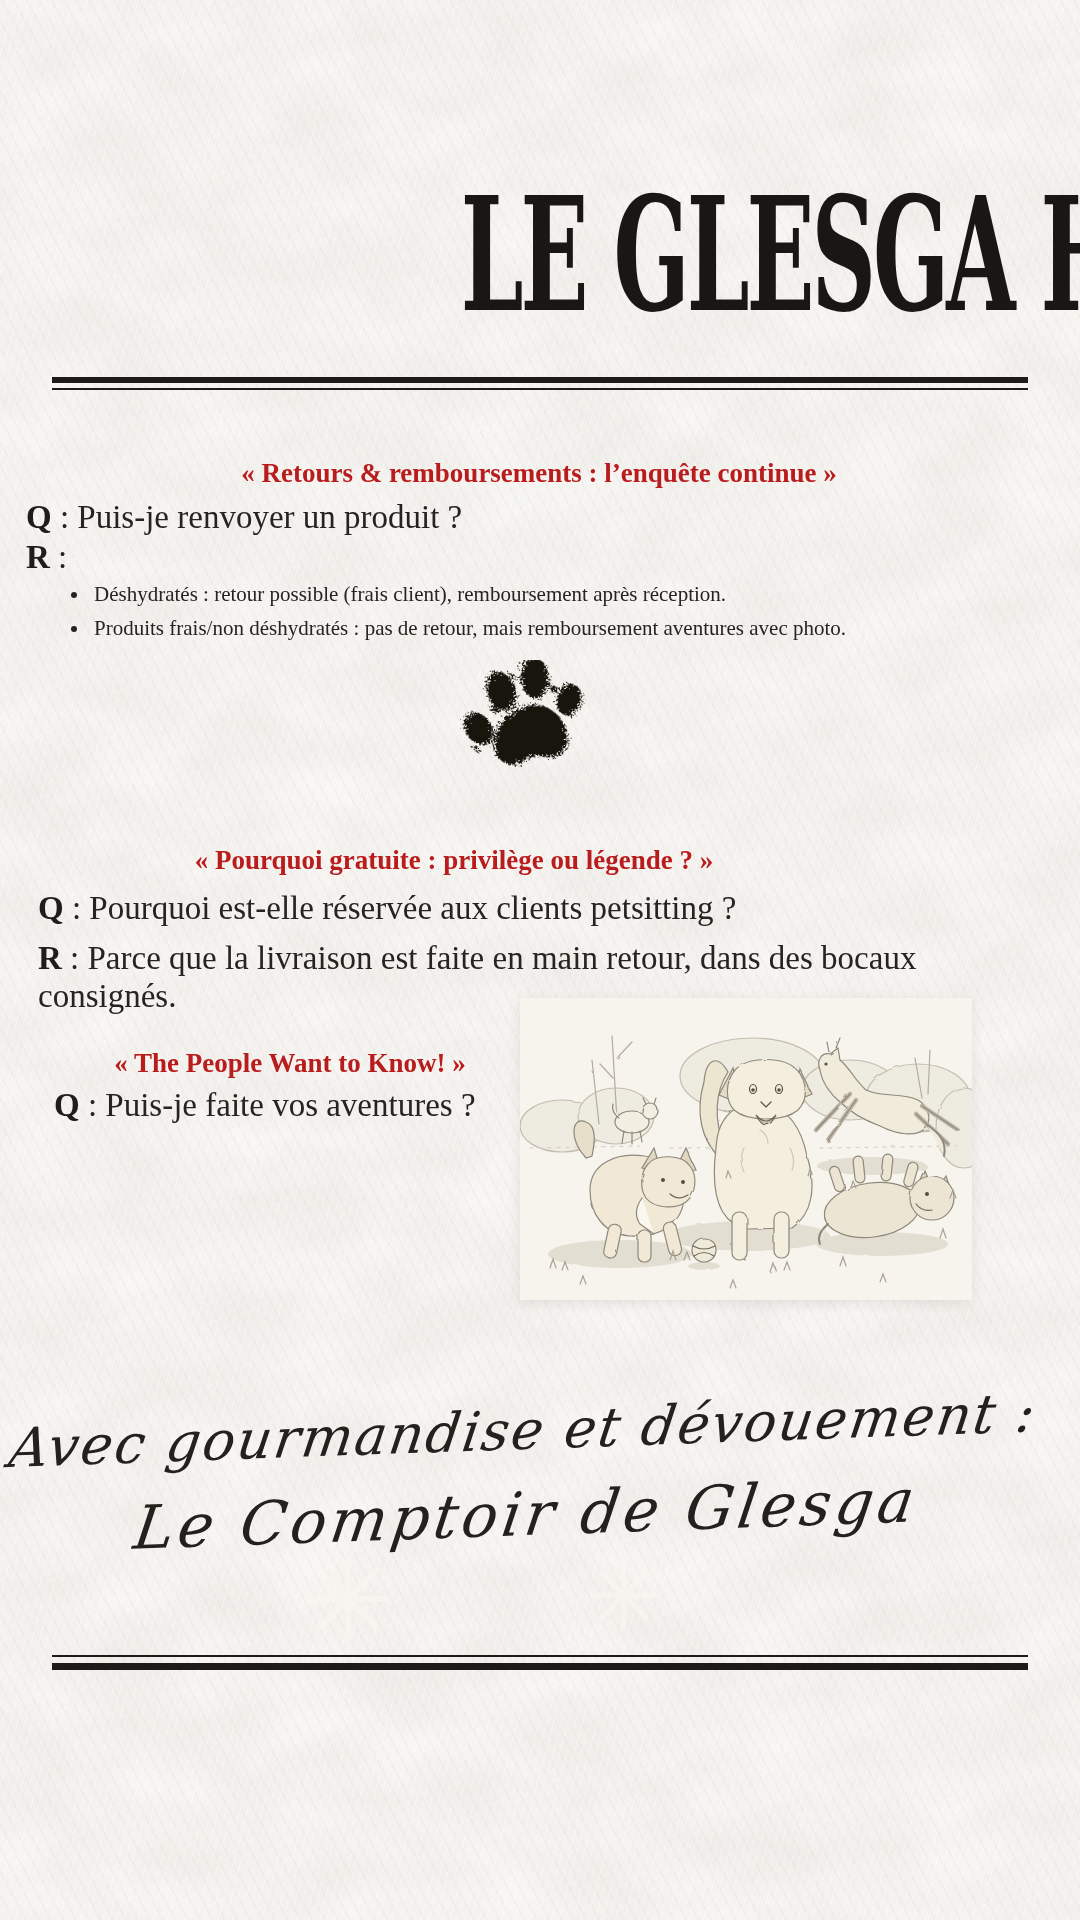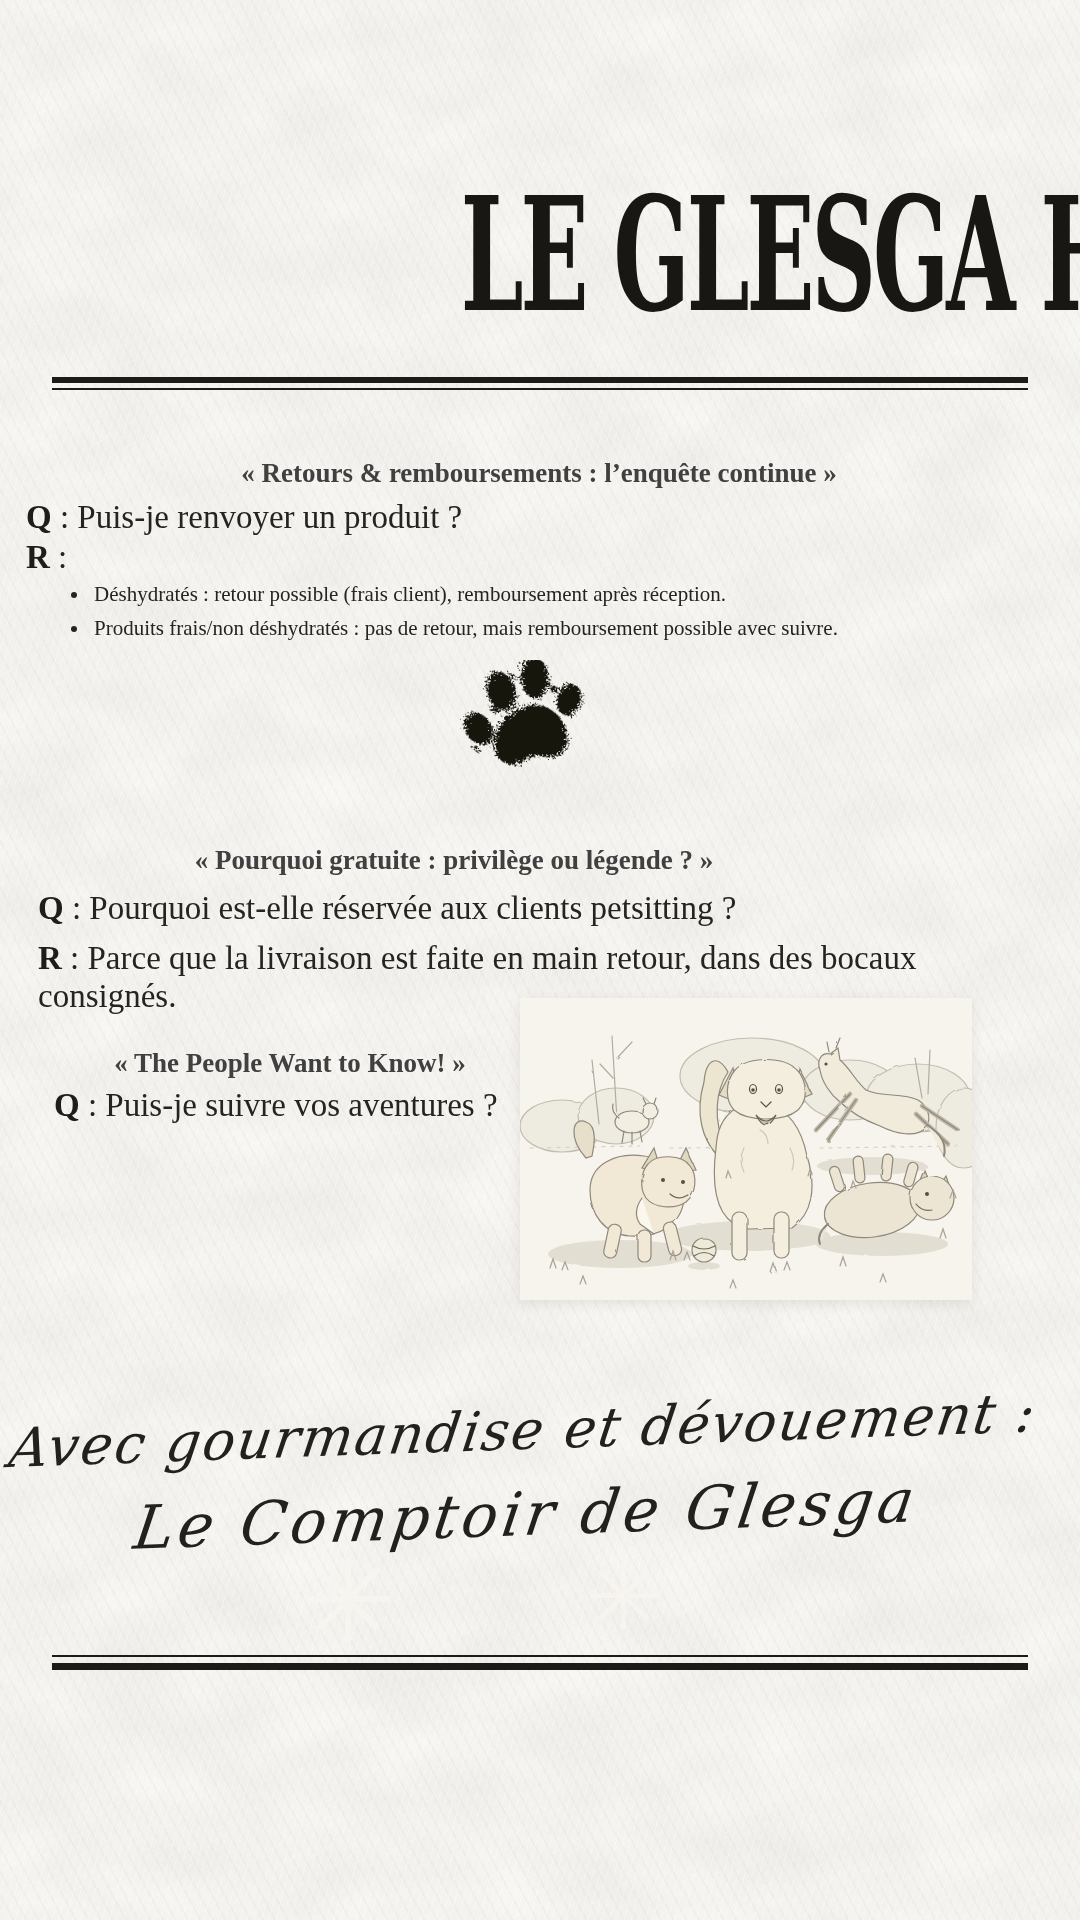--- a/index.html
+++ b/index.html
@@ -34,21 +34,21 @@
   .rule{position:absolute; left:52px; right:52px;}
   .rule .thick{height:6px; background:#1d1b18;}
   .rule .thin{height:2px; background:#1d1b18;}
   .rule-top{top:377px;} .rule-top .thin{margin-top:5px;}
   .rule-bottom{top:1655px;} .rule-bottom .thick{margin-top:6px; height:7px;}
 
   
   .section{position:absolute; left:24px; right:26px;}
   .s-heading{
     text-align:center; font-weight:700; font-size:27px; line-height:34px;
-    color:#404040; margin:0;
+    color:#b91c1c; margin:0;
   }
   .qa{font-size:33px; line-height:38px; margin:0; color:#262420;}
   .qa b{font-weight:700; color:#1f1d19;}
   #section-returns{top:456px;}
   #section-returns .qa{margin-left:2px; margin-top:2px;}
   #section-returns .s-heading{margin-bottom:8px;}
   .bullets{margin:2px 0 0 0; padding-left:66px; font-size:21px; line-height:32px; color:#262420;}
   .bullets li{padding-left:4px; margin-top:2px;}
   #section-delivery{top:843px;}
   #section-delivery .qa{margin-left:14px; margin-top:12px;}
@@ -105,21 +105,21 @@
     <div class="thick"></div>
       <div class="thin"></div>
   </div>
 
   <section class="section" id="section-returns">
     <h2 class="s-heading">« Retours &amp; remboursements : l’enquête continue »</h2>
     <p class="qa"><b>Q</b><span> : Puis-je renvoyer un produit ?</span></p>
     <p class="qa"><b>R</b><span> :</span></p>
     <ul class="bullets">
       <li>Déshydratés : retour possible (frais client), remboursement après réception.</li>
-      <li>Produits frais/non déshydratés : pas de retour, mais remboursement possible avec suivre.</li>
+      <li>Produits frais/non déshydratés : pas de retour, mais remboursement aventures avec photo.</li>
     </ul>
   </section>
 
   <svg class="paw" viewBox="0 0 136 122" xmlns="http://www.w3.org/2000/svg">
     <defs>
       <filter id="grunge" x="-20%" y="-20%" width="140%" height="140%">
         <feTurbulence type="fractalNoise" baseFrequency="0.55" numOctaves="3" seed="4" result="g"></feTurbulence>
         <feDisplacementMap in="SourceGraphic" in2="g" scale="14"></feDisplacementMap>
       </filter>
     </defs>
@@ -137,21 +137,21 @@
   </svg>
 
   <section class="section" id="section-delivery">
     <h2 class="s-heading">« Pourquoi gratuite : privilège ou légende ? »</h2>
     <p class="qa"><b>Q</b><span> : Pourquoi est-elle réservée aux clients petsitting ?</span></p>
     <p class="qa"><b>R</b><span> : Parce que la livraison est faite en main retour, dans des bocaux consignés.</span></p>
   </section>
 
   <section class="section" id="section-people">
     <h2 class="s-heading">« The People Want to Know! »</h2>
-    <p class="qa"><b>Q</b><span> : Puis-je suivre vos aventures ?</span></p>
+    <p class="qa"><b>Q</b><span> : Puis-je faite vos aventures ?</span></p>
   </section>
 
   <figure class="illustration" style="margin:0;">
     <svg width="452" height="302" viewBox="0 0 452 302" xmlns="http://www.w3.org/2000/svg">
       <defs>
         <filter id="sketchy" x="-5%" y="-5%" width="110%" height="110%">
           <feTurbulence type="fractalNoise" baseFrequency="0.06" numOctaves="2" seed="3" result="s"></feTurbulence>
           <feDisplacementMap in="SourceGraphic" in2="s" scale="2.2"></feDisplacementMap>
         </filter>
       </defs>

